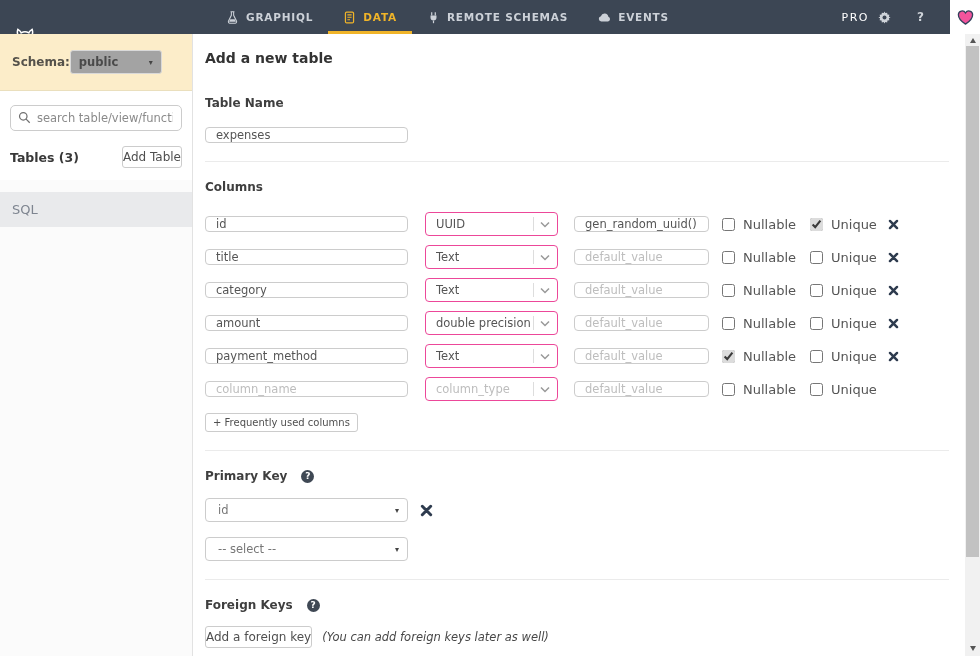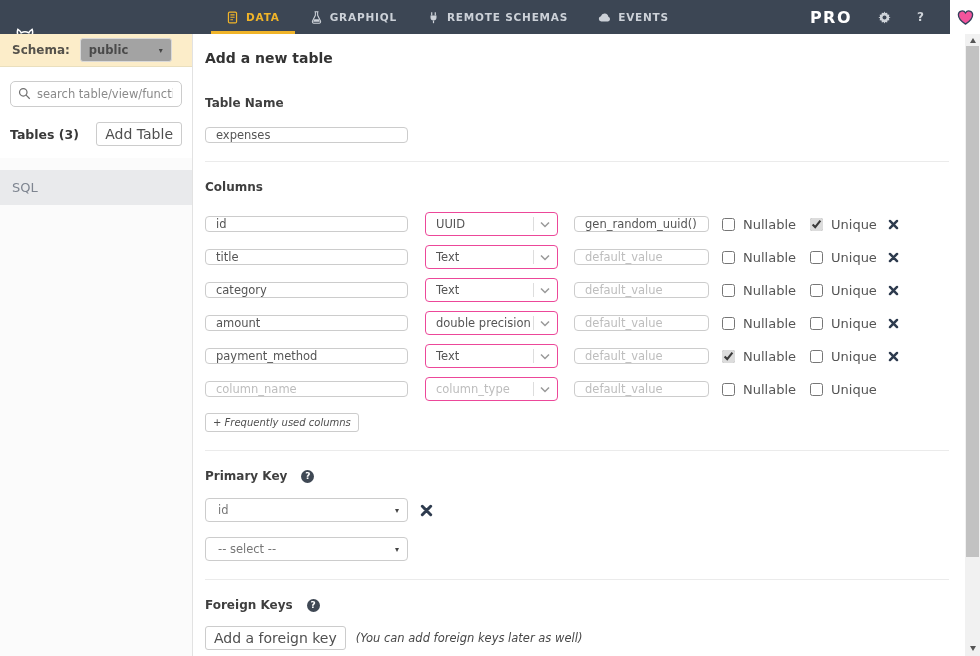--- a/index.html
+++ b/index.html
@@ -13,48 +13,48 @@
   .brand-logo { width:22px; height:22px; margin-right:8px; }
   .brand-name { color:#fff; font-weight:bold; font-size:14px; letter-spacing:1px; }
   .brand-version { color:#cfd4da; font-size:8px; font-weight:bold; margin-left:6px; margin-top:3px; }
   .nav-tabs { display:flex; margin-left:18px; }
   .tab { display:flex; align-items:center; gap:7px; padding:0 15px; cursor:pointer;
     color:#ccd1d8; font-size:10.5px; font-weight:bold; letter-spacing:0.8px; position:relative; }
   .tab svg { width:13px; height:13px; }
   .tab.active { color:#f0b429; }
   .tab.active::after { content:""; position:absolute; left:0; right:0; bottom:0; height:3px; background:#f0b429; }
   .header-right { margin-left:auto; display:flex; align-items:center; }
-  .pro-label { color:#fff; font-size:16px; font-weight:bold; letter-spacing:1.5px; margin-right:26px; cursor:pointer; }
+  .pro-label { color:#fff; font-size:11px; font-weight:normal; letter-spacing:1.5px; margin-right:9px; cursor:pointer; }
   .icon-btn { color:#cfd4da; margin-right:26px; cursor:pointer; display:flex; align-items:center; }
   .icon-btn svg { width:13px; height:13px; }
   .help-q { font-size:12px; font-weight:bold; }
   .heart-box { width:30px; height:34px; background:#fff; display:flex; align-items:center; justify-content:center; cursor:pointer; }
   .heart-box svg { width:19px; height:17px; }
 
   
   .body-row { display:flex; flex:1; min-height:0; }
 
   
   .sidebar { width:193px; flex-shrink:0; border-right:1px solid #e2e2e2; background:#fbfbfb; display:flex; flex-direction:column; }
-  .schema-section { background:#fcedc9; border-bottom:1px solid #eadfbd; padding:4px 12px; display:flex; align-items:center; gap:10px; }
+  .schema-section { background:#fcedc9; border-bottom:1px solid #eadfbd; padding:16px 12px; display:flex; align-items:center; }
   .schema-label { font-size:12px; font-weight:bold; color:#55524b; }
   .schema-select { background:#a3a3a3; border:1px solid #d9d9d9; border-radius:3px; width:92px; height:24px;
     display:flex; align-items:center; justify-content:space-between; padding:0 8px; cursor:pointer; }
   .schema-select .val { font-size:11.5px; font-weight:bold; color:#4a4a4a; }
   .caret { font-size:8px; color:#444; }
   .sidebar-white { background:#fff; padding:14px 10px 12px 10px; }
   .search-wrap { position:relative; }
   .search-wrap svg { position:absolute; left:8px; top:6px; width:13px; height:13px; }
   .search-input { width:100%; height:26px; border:1px solid #ccc; border-radius:5px; padding:0 8px 0 26px;
     font-size:11.5px; color:#555; font-family:inherit; }
   .search-input::placeholder { color:#8a8a8a; }
   .tables-row { display:flex; align-items:center; justify-content:space-between; margin-top:15px;gap:10px; }
   .tables-heading { font-size:12.5px; font-weight:bold; color:#383838; }
-  .btn { background:#fff; border:1px solid #ccc; border-radius:3px; color:#4f4f4f; font-size:14px;
-    padding:3px 8px; cursor:pointer; font-family:inherit; }
+  .btn { background:#fff; border:1px solid #ccc; border-radius:3px; color:#4f4f4f; font-size:12px;
+    padding:3px 0; cursor:pointer; font-family:inherit; }
   .sql-row { margin-top:12px; background:#e9eaec; padding:10px 12px; font-size:13px; color:#7e8590; cursor:pointer; }
 
   
   .main { flex:1; background:#fff; padding:16px 16px 0 12px; overflow:hidden; }
   .page-title { font-size:14px; font-weight:bold; color:#333; margin-bottom:30px; }
   .section-label { font-size:12px; font-weight:bold; color:#3f3f3f; display:flex; align-items:center; gap:14px; }
   .divider { border:none; border-top:1px solid #ebebeb; margin:18px 0 18px 0; }
   .text-input { height:16px; border:1px solid #ccc; border-radius:4px; padding:0 10px; font-size:11.5px;
     color:#555; font-family:inherit; }
   .text-input::placeholder { color:#bdbdbd; }
@@ -69,21 +69,21 @@
   .type-select .tval { flex:1; font-size:11.5px; color:#555; white-space:nowrap; overflow:hidden; }
   .type-select .tval.placeholder { color:#bdbdbd; }
   .type-sep { width:1px; height:14px; background:#ddd; margin-right:6px; }
   .type-chev { margin-right:7px; display:flex; }
   .col-default { width:135px; margin-right:13px; }
   .cb { width:13px; height:13px; accent-color:#dcdcdc; cursor:pointer; }
   .cb-label { font-size:13px; color:#555; margin-left:8px; }
   .cb.second { margin-left:14px; }
   .remove-x { margin-left:11px; display:flex; cursor:pointer; }
   .remove-x svg { width:11px; height:11px; }
-  .freq-btn { margin-top:3px; font-size:10px; padding:3px 7px;font-style:italic; }
+  .freq-btn { margin-top:3px; font-size:10px; padding:3px 7px; }
 
   
   .help-circle { width:13px; height:13px; border-radius:50%; background:#3f4854; color:#fff; font-size:9px;
     font-weight:bold; display:inline-flex; align-items:center; justify-content:center; cursor:pointer; }
   .pk-row { display:flex; align-items:center; margin-top:15px; }
   .pk-select { width:203px; height:24px; border:1px solid #ccc; border-radius:4px; background:#fff;
     display:flex; align-items:center; justify-content:space-between; padding:0 8px 0 12px; cursor:pointer; }
   .pk-select .val { font-size:11.5px; color:#777; }
   .pk-x { margin-left:12px; display:flex; cursor:pointer; }
   .pk-x svg { width:13px; height:13px; }
@@ -107,33 +107,33 @@
     <div class="brand-area">
       <svg class="brand-logo" viewBox="0 0 26 26">
         <path d="M4.6 1.6 C7.1 3.1 8.2 4.7 8.5 5.7 A9.6 9.6 0 0 1 17.5 5.7 C17.8 4.7 18.9 3.1 21.4 1.6 C22.2 3.9 22.2 6.6 21.2 8.4 A10.6 10.6 0 1 1 4.8 8.4 C3.8 6.6 3.8 3.9 4.6 1.6 Z" fill="none" stroke="#fff" stroke-width="1.8"></path>
         <path d="M9.6 18 L12.1 10.6 L13.9 10.6 L16.4 18 L14.5 18 L12.9 13.4 L11.5 18 Z" fill="#fff"></path>
       </svg>
       <span class="brand-name">HASURA</span>
       <span class="brand-version">v1.1.1</span>
     </div>
 
     <div class="nav-tabs">
+      <div class="tab">
+        <svg viewBox="0 0 16 16">
+            <path d="M5.6 1h4.8M6.6 1v4.3L3.1 12.4A1.8 1.8 0 0 0 4.7 15h6.6a1.8 1.8 0 0 0 1.6-2.6L9.4 5.3V1" stroke="#ccd1d8" fill="none" stroke-width="1.3"></path>
+            <path d="M5.2 10.2h5.6l1.4 3H3.8z" fill="#ccd1d8"></path>
+          </svg>
+        <span>GRAPHIQL</span>
+      </div>
       <div class="tab active">
         <svg viewBox="0 0 16 16">
             <rect x="3" y="1.3" width="10" height="13.4" rx="1.5" fill="none" stroke="#f0b429" stroke-width="1.5"></rect>
             <path d="M5.4 4.8h5.2M5.4 7.8h5.2M5.4 10.8h3.2" stroke="#f0b429" stroke-width="1.3"></path>
           </svg>
         <span>DATA</span>
-      </div>
-      <div class="tab">
-        <svg viewBox="0 0 16 16">
-            <path d="M5.6 1h4.8M6.6 1v4.3L3.1 12.4A1.8 1.8 0 0 0 4.7 15h6.6a1.8 1.8 0 0 0 1.6-2.6L9.4 5.3V1" stroke="#ccd1d8" fill="none" stroke-width="1.3"></path>
-            <path d="M5.2 10.2h5.6l1.4 3H3.8z" fill="#ccd1d8"></path>
-          </svg>
-        <span>GRAPHIQL</span>
       </div>
       <div class="tab">
         <svg viewBox="0 0 16 16">
             <path d="M5.8 1.5v4M10.2 1.5v4" stroke="#ccd1d8" stroke-width="1.5"></path>
             <path d="M4.3 5.5h7.4v2.6a3.7 3.7 0 0 1-7.4 0z" fill="#ccd1d8"></path>
             <path d="M8 11.8v3.2" stroke="#ccd1d8" stroke-width="1.5"></path>
           </svg>
         <span>REMOTE SCHEMAS</span>
       </div>
       <div class="tab">

